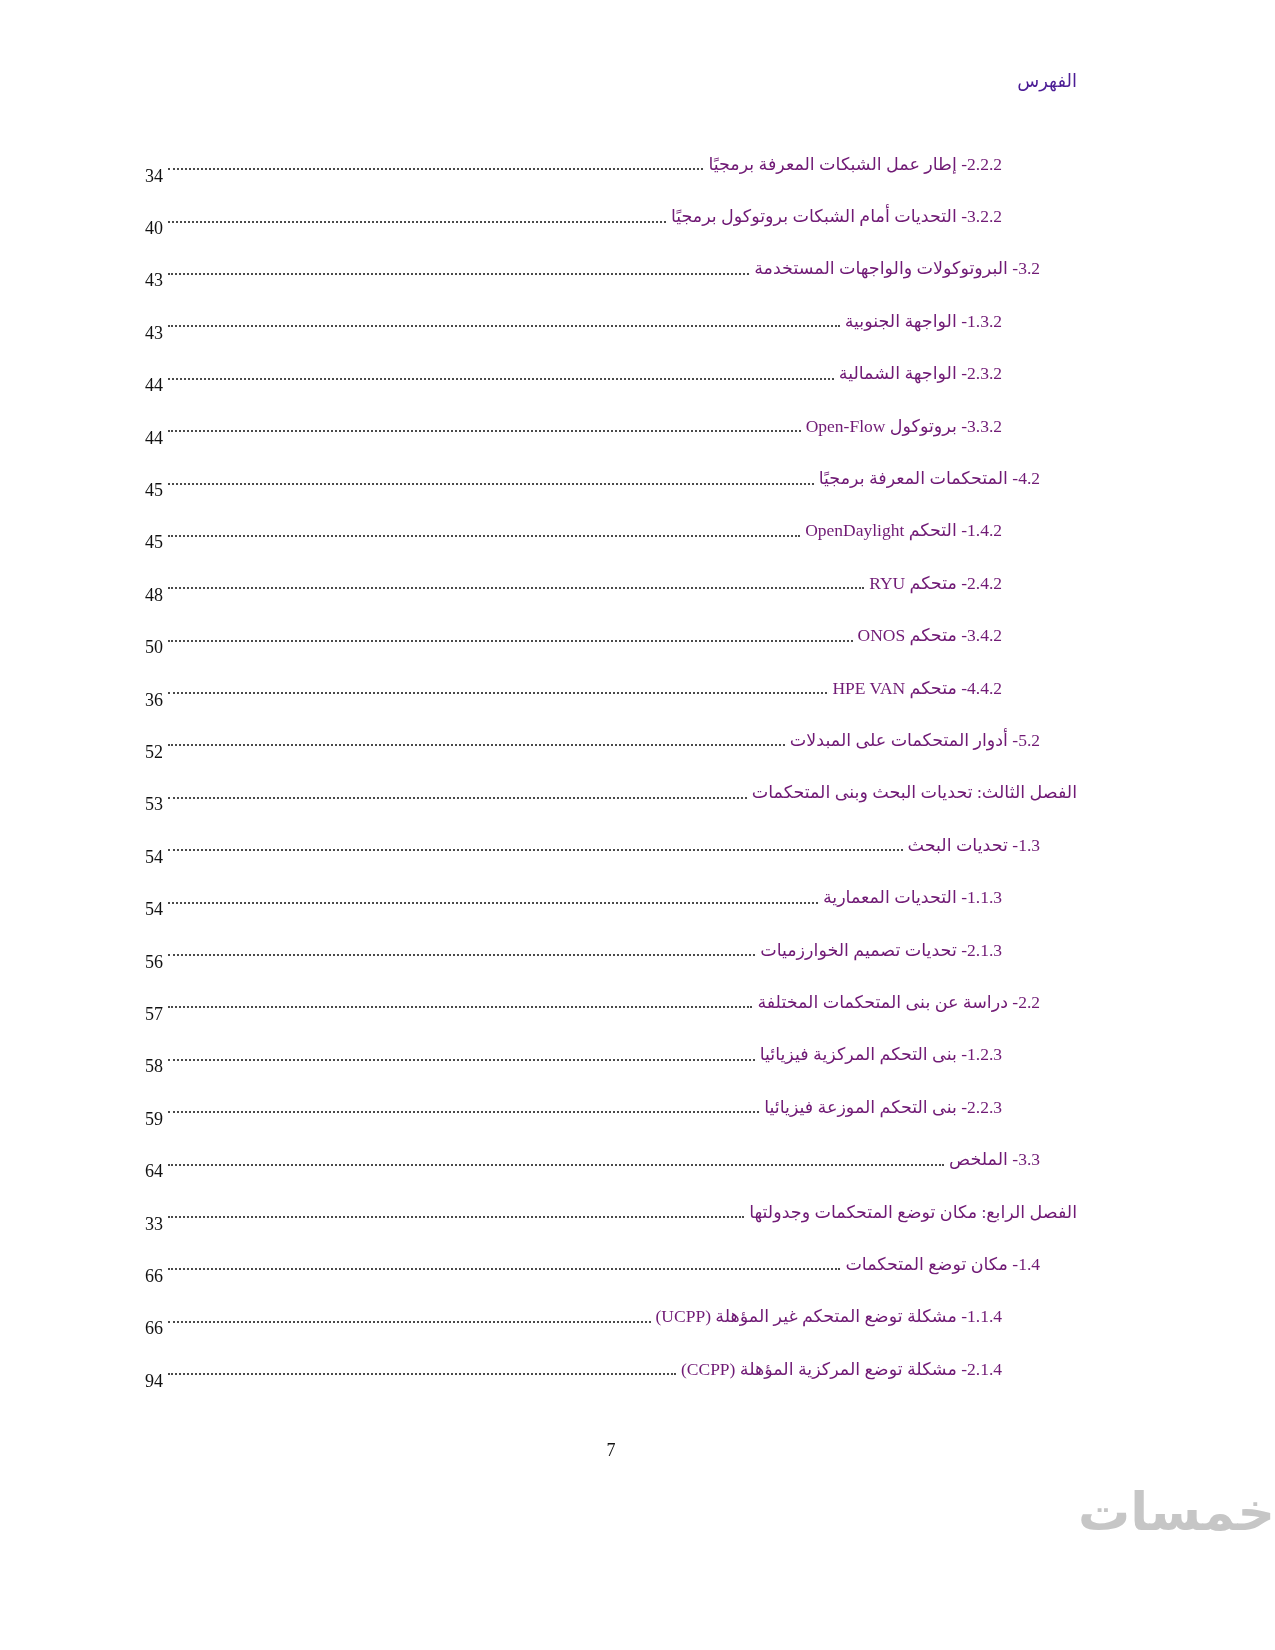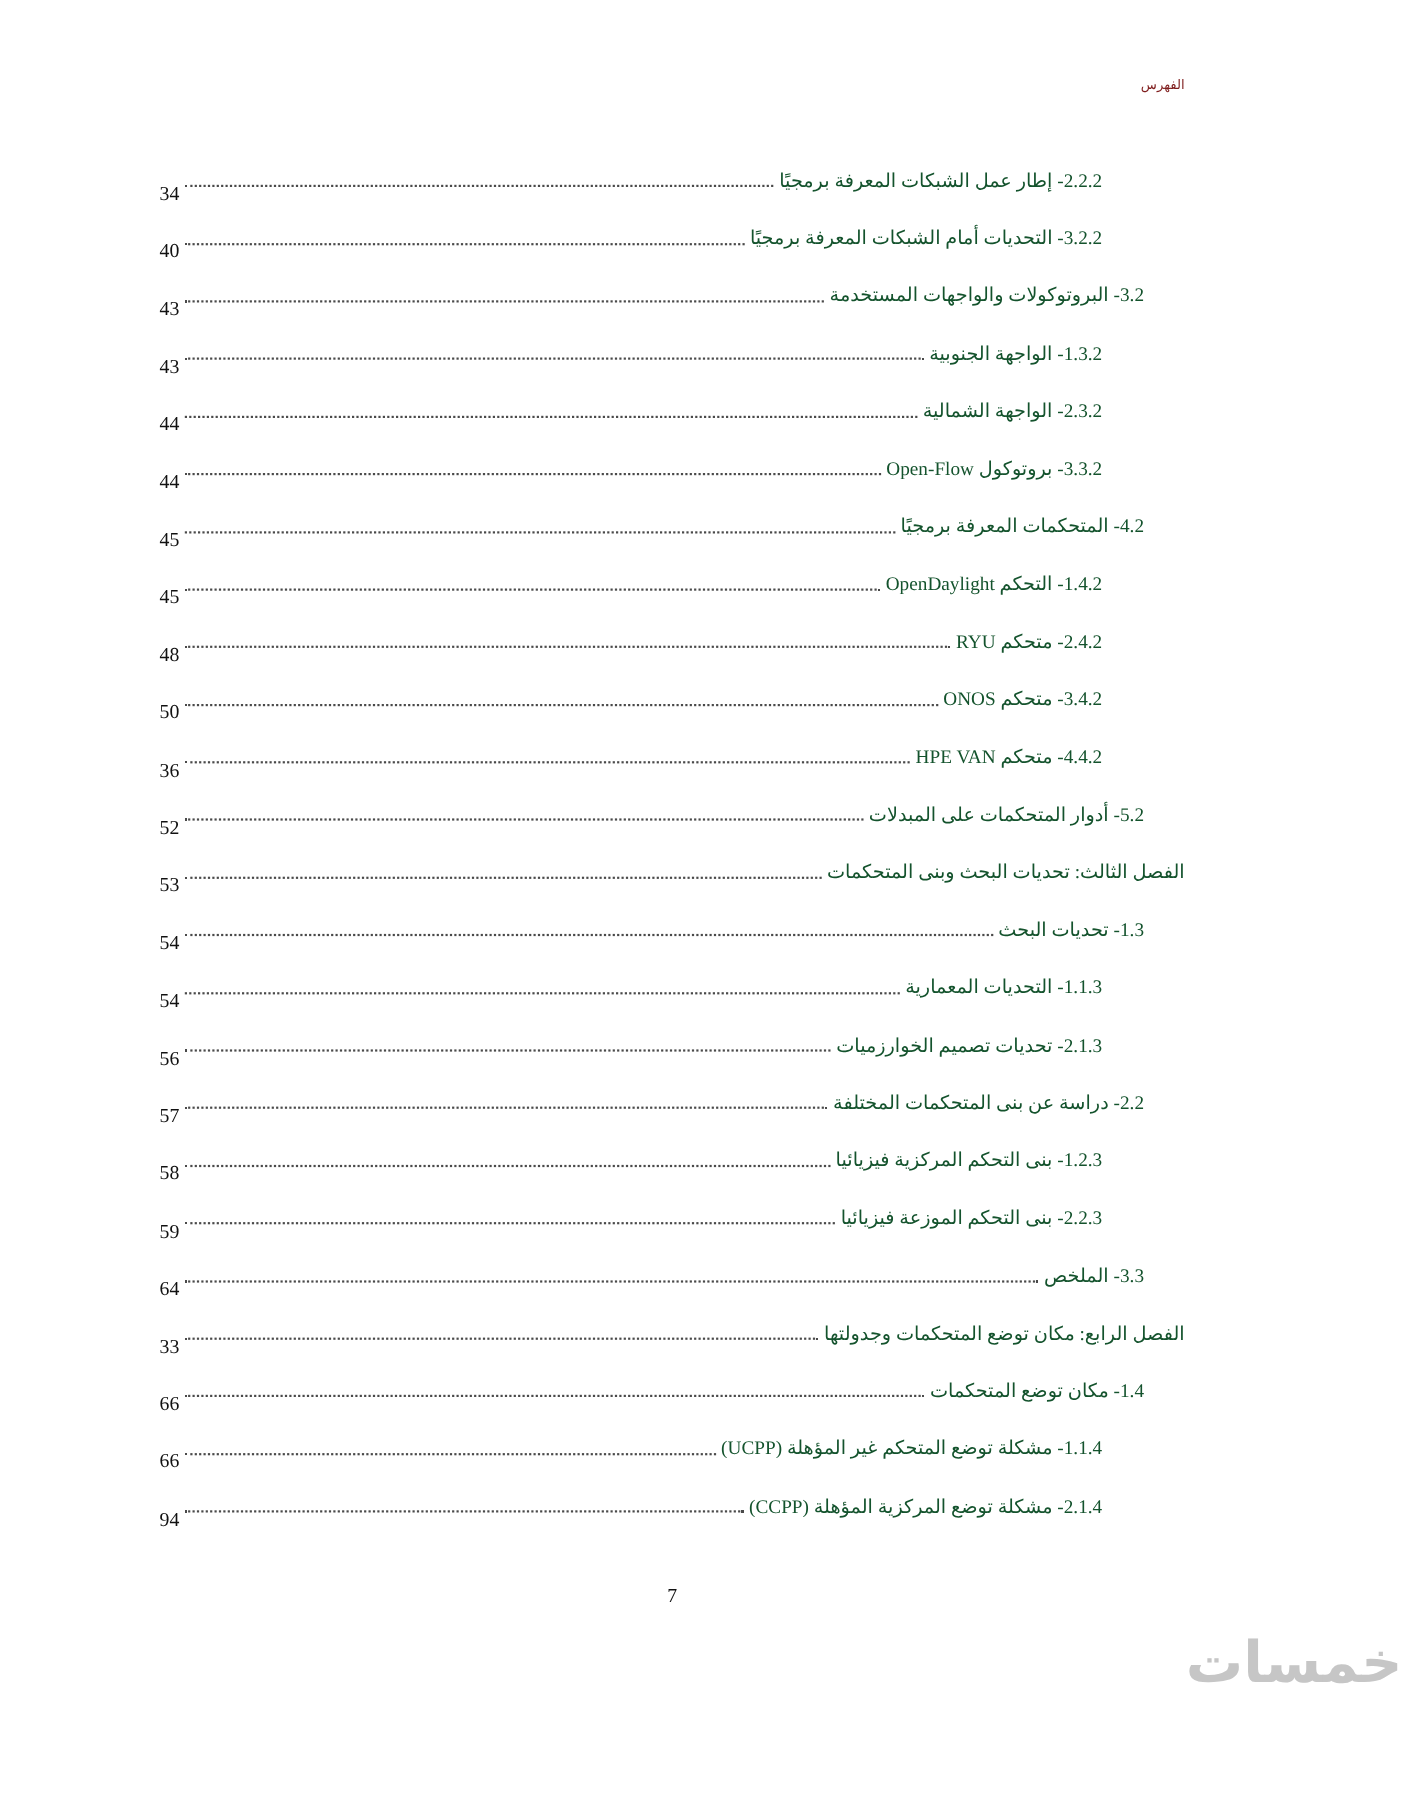--- a/index.html
+++ b/index.html
@@ -13,41 +13,41 @@
     height: 1650px;
     background: #ffffff;
     overflow: hidden;
     font-family: "Liberation Serif", "DejaVu Sans", serif;
     color: #1c1c1c;
   }
   .running-header {
     position: absolute;
     top: 70px;
     right: 198px;
-    font-size: 12px;
-    color: #7f1d1d;
+    font-size: 18px;
+    color: #4c1d95;
     direction: rtl;
   }
   .toc {
     position: absolute;
     top: 138px;
     left: 145px;
     right: 198px;
     direction: rtl;
   }
   .toc-row {
     display: flex;
     direction: rtl;
     align-items: center;
     height: 52.4px;
     font-size: 17.5px;
   }
   .entry-label {
     white-space: nowrap;
-    color: #14532d;
+    color: #701a75;
   }
   .dots {
     flex: 1 1 auto;
     height: 0;
     border-bottom: 2px dotted #4a4a4a;
     transform: translateY(5px);
     margin: 0 5px;
     min-width: 20px;
   }
   .pg {
@@ -87,21 +87,21 @@
   <div class="running-header">الفهرس</div>
 
   <div class="toc" id="toc-list">
   <div class="toc-row" style="padding-right: 75px;">
     <span class="entry-label">2.2.2- إطار عمل الشبكات المعرفة برمجيًا</span>
     <span class="dots"></span>
     <span class="pg">34</span>
   </div>
 
   <div class="toc-row" style="padding-right: 75px;">
-    <span class="entry-label">3.2.2- التحديات أمام الشبكات المعرفة برمجيًا</span>
+    <span class="entry-label">3.2.2- التحديات أمام الشبكات بروتوكول برمجيًا</span>
     <span class="dots"></span>
     <span class="pg">40</span>
   </div>
 
   <div class="toc-row" style="padding-right: 37px;">
     <span class="entry-label">3.2- البروتوكولات والواجهات المستخدمة</span>
     <span class="dots"></span>
     <span class="pg">43</span>
   </div>
 

